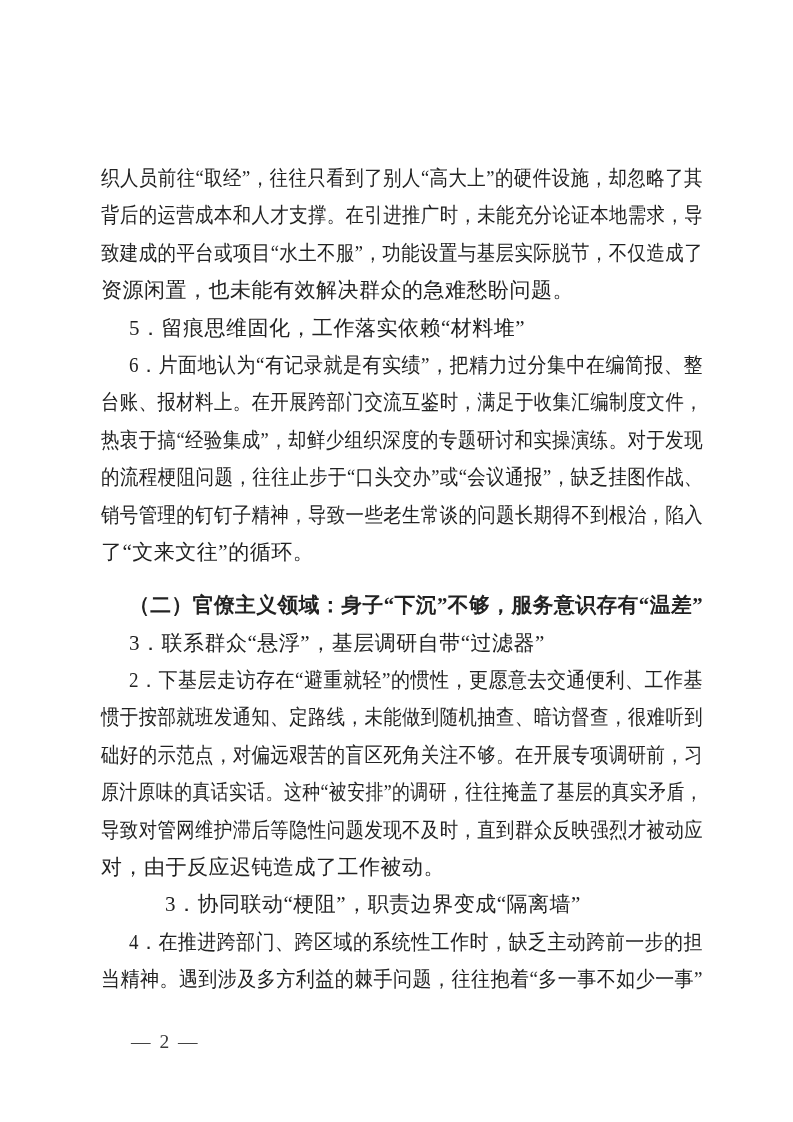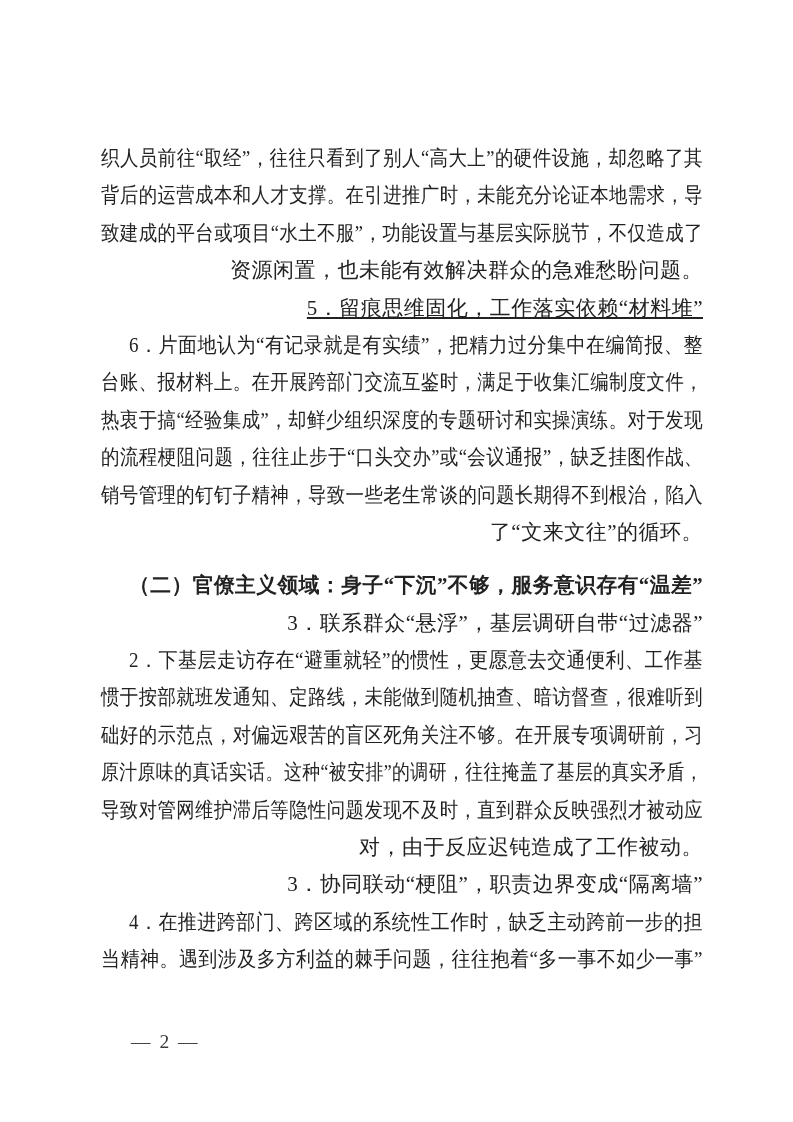--- a/index.html
+++ b/index.html
@@ -12,29 +12,29 @@
     width: 793px;
     height: 1122px;
     background: #ffffff;
     overflow: hidden;
     font-family: "Liberation Serif", "DejaVu Serif", serif;
     color: #222222;
   }
   .text-block {
     position: absolute;
     left: 101px;
-    top: 140px;
+    top: 160px;
     width: 602px;
   }
   .line {
     font-size: 21px;
     line-height: 37.4px;
     height: 37.4px;
     white-space: nowrap;
-    text-align: right;
+    text-align: left;
     letter-spacing: 0.5px;
   }
   .line.fill {
     text-align: justify;
     text-align-last: justify;
   }
   .line.indent {
     padding-left: 28px;
   }
   .line.heading {
@@ -56,21 +56,21 @@
 </style>
 </head>
 <body>
 
 <div class="page">
   <div class="text-block">
       <div class="line fill"><span style="display: inline-block; transform-origin: 0px 50%; transform: scaleX(0.8797);">织人员前往“取经”，往往只看到了别人“高大上”的硬件设施，却忽略了其</span></div>
       <div class="line fill"><span style="display: inline-block; transform-origin: 0px 50%; transform: scaleX(0.875);">背后的运营成本和人才支撑。在引进推广时，未能充分论证本地需求，导</span></div>
       <div class="line fill"><span style="display: inline-block; transform-origin: 0px 50%; transform: scaleX(0.8774);">致建成的平台或项目“水土不服”，功能设置与基层实际脱节，不仅造成了</span></div>
       <div class="line"><span style="display: inline;">资源闲置，也未能有效解决群众的急难愁盼问题。</span></div>
-      <div class="line indent"><span style="display: inline; text-decoration: underline;">5．留痕思维固化，工作落实依赖“材料堆”</span></div>
+      <div class="line indent"><span style="display: inline;">5．留痕思维固化，工作落实依赖“材料堆”</span></div>
       <div class="line fill indent"><span style="display: inline-block; transform-origin: 0px 50%; transform: scaleX(0.9073);">6．片面地认为“有记录就是有实绩”，把精力过分集中在编简报、整</span></div>
       <div class="line fill"><span style="display: inline-block; transform-origin: 0px 50%; transform: scaleX(0.875);">台账、报材料上。在开展跨部门交流互鉴时，满足于收集汇编制度文件，</span></div>
       <div class="line fill"><span style="display: inline-block; transform-origin: 0px 50%; transform: scaleX(0.8774);">热衷于搞“经验集成”，却鲜少组织深度的专题研讨和实操演练。对于发现</span></div>
       <div class="line fill"><span style="display: inline-block; transform-origin: 0px 50%; transform: scaleX(0.8797);">的流程梗阻问题，往往止步于“口头交办”或“会议通报”，缺乏挂图作战、</span></div>
       <div class="line fill"><span style="display: inline-block; transform-origin: 0px 50%; transform: scaleX(0.875);">销号管理的钉钉子精神，导致一些老生常谈的问题长期得不到根治，陷入</span></div>
       <div class="line"><span style="display: inline; font-family: Liberation Serif, serif;">了“文来文往”的循环。</span></div>
       <div class="line indent heading"><span style="display: inline-block; transform-origin: 0px 50%; transform: scaleX(0.9871);">（二）官僚主义领域：身子“下沉”不够，服务意识存有“温差”</span></div>
       <div class="line indent"><span style="display: inline;">3．联系群众“悬浮”，基层调研自带“过滤器”</span></div>
       <div class="line fill indent"><span style="display: inline-block; transform-origin: 0px 50%; transform: scaleX(0.9073);">2．下基层走访存在“避重就轻”的惯性，更愿意去交通便利、工作基</span></div>
       <div class="line fill"><span style="display: inline-block; transform-origin: 0px 50%; transform: scaleX(0.875);">惯于按部就班发通知、定路线，未能做到随机抽查、暗访督查，很难听到</span></div>

